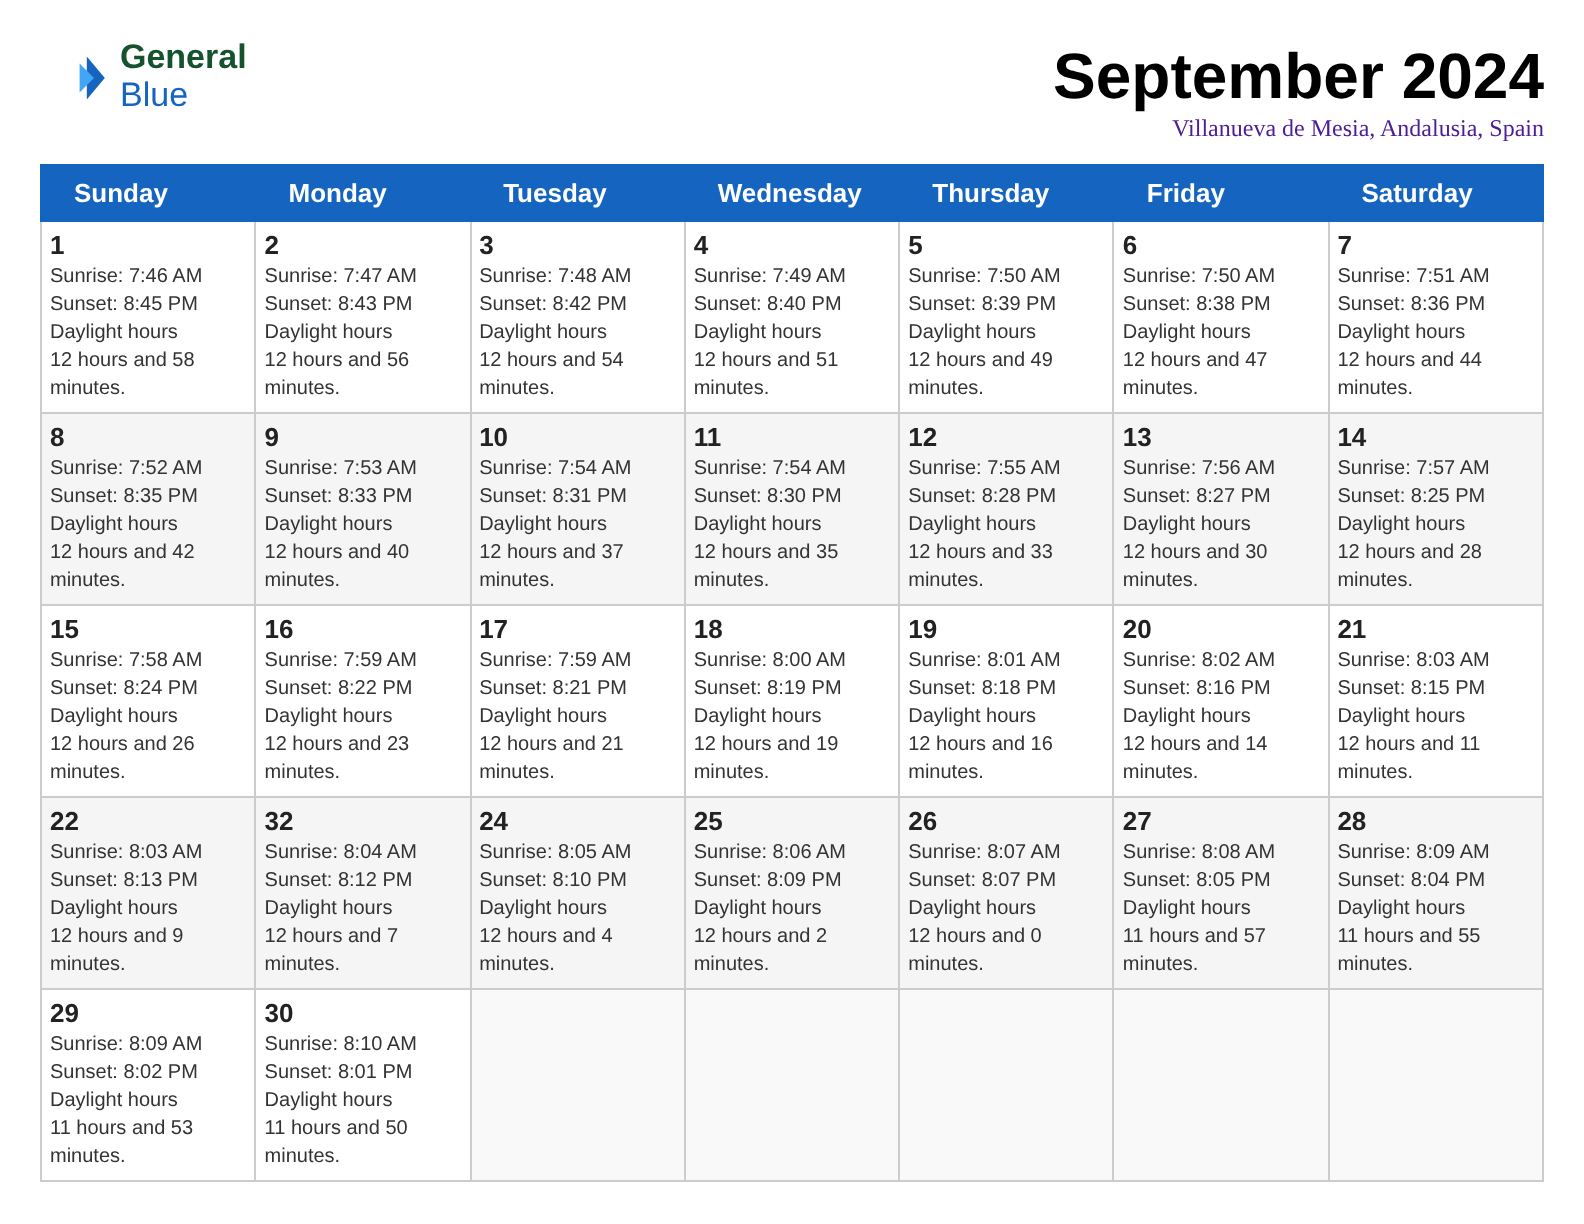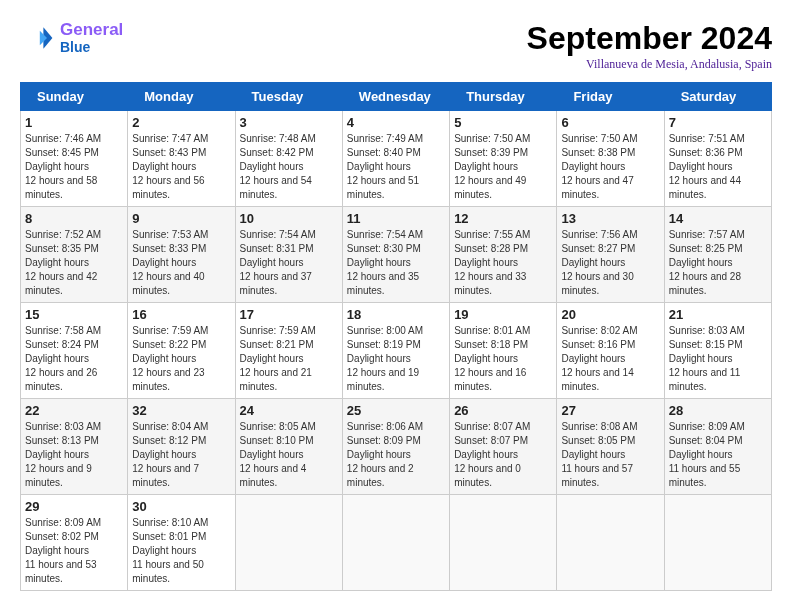--- a/index.html
+++ b/index.html
@@ -82,22 +82,22 @@
 </head>
 <body>
 
 <div class="header">
   <div class="logo">
     <svg class="logo-icon" viewBox="0 0 40 40">
       <polygon points="26,8 36,20 26,32" fill="#1565c0"></polygon>
       <polygon points="22,12 30,20 22,28" fill="#42a5f5"></polygon>
     </svg>
     <div>
-      <div style="font-size:17px;font-weight:bold;color:#8b5cf6;line-height:1.1">General</div>
-      <div style="font-size:14px;font-weight:bold;color:#1565c0;line-height:1.1">Blue</div>
+      <div style="font-size:17px;font-weight:bold;color:#14532d;line-height:1.1">General</div>
+      <div style="font-size:17px;font-weight:normal;color:#1565c0;line-height:1.1">Blue</div>
     </div>
   </div>
   <div class="title-block">
     <div class="main-title">September 2024</div>
     <div class="subtitle">Villanueva de Mesia, Andalusia, Spain</div>
   </div>
 </div>
 
 <table class="calendar">
   <thead>

